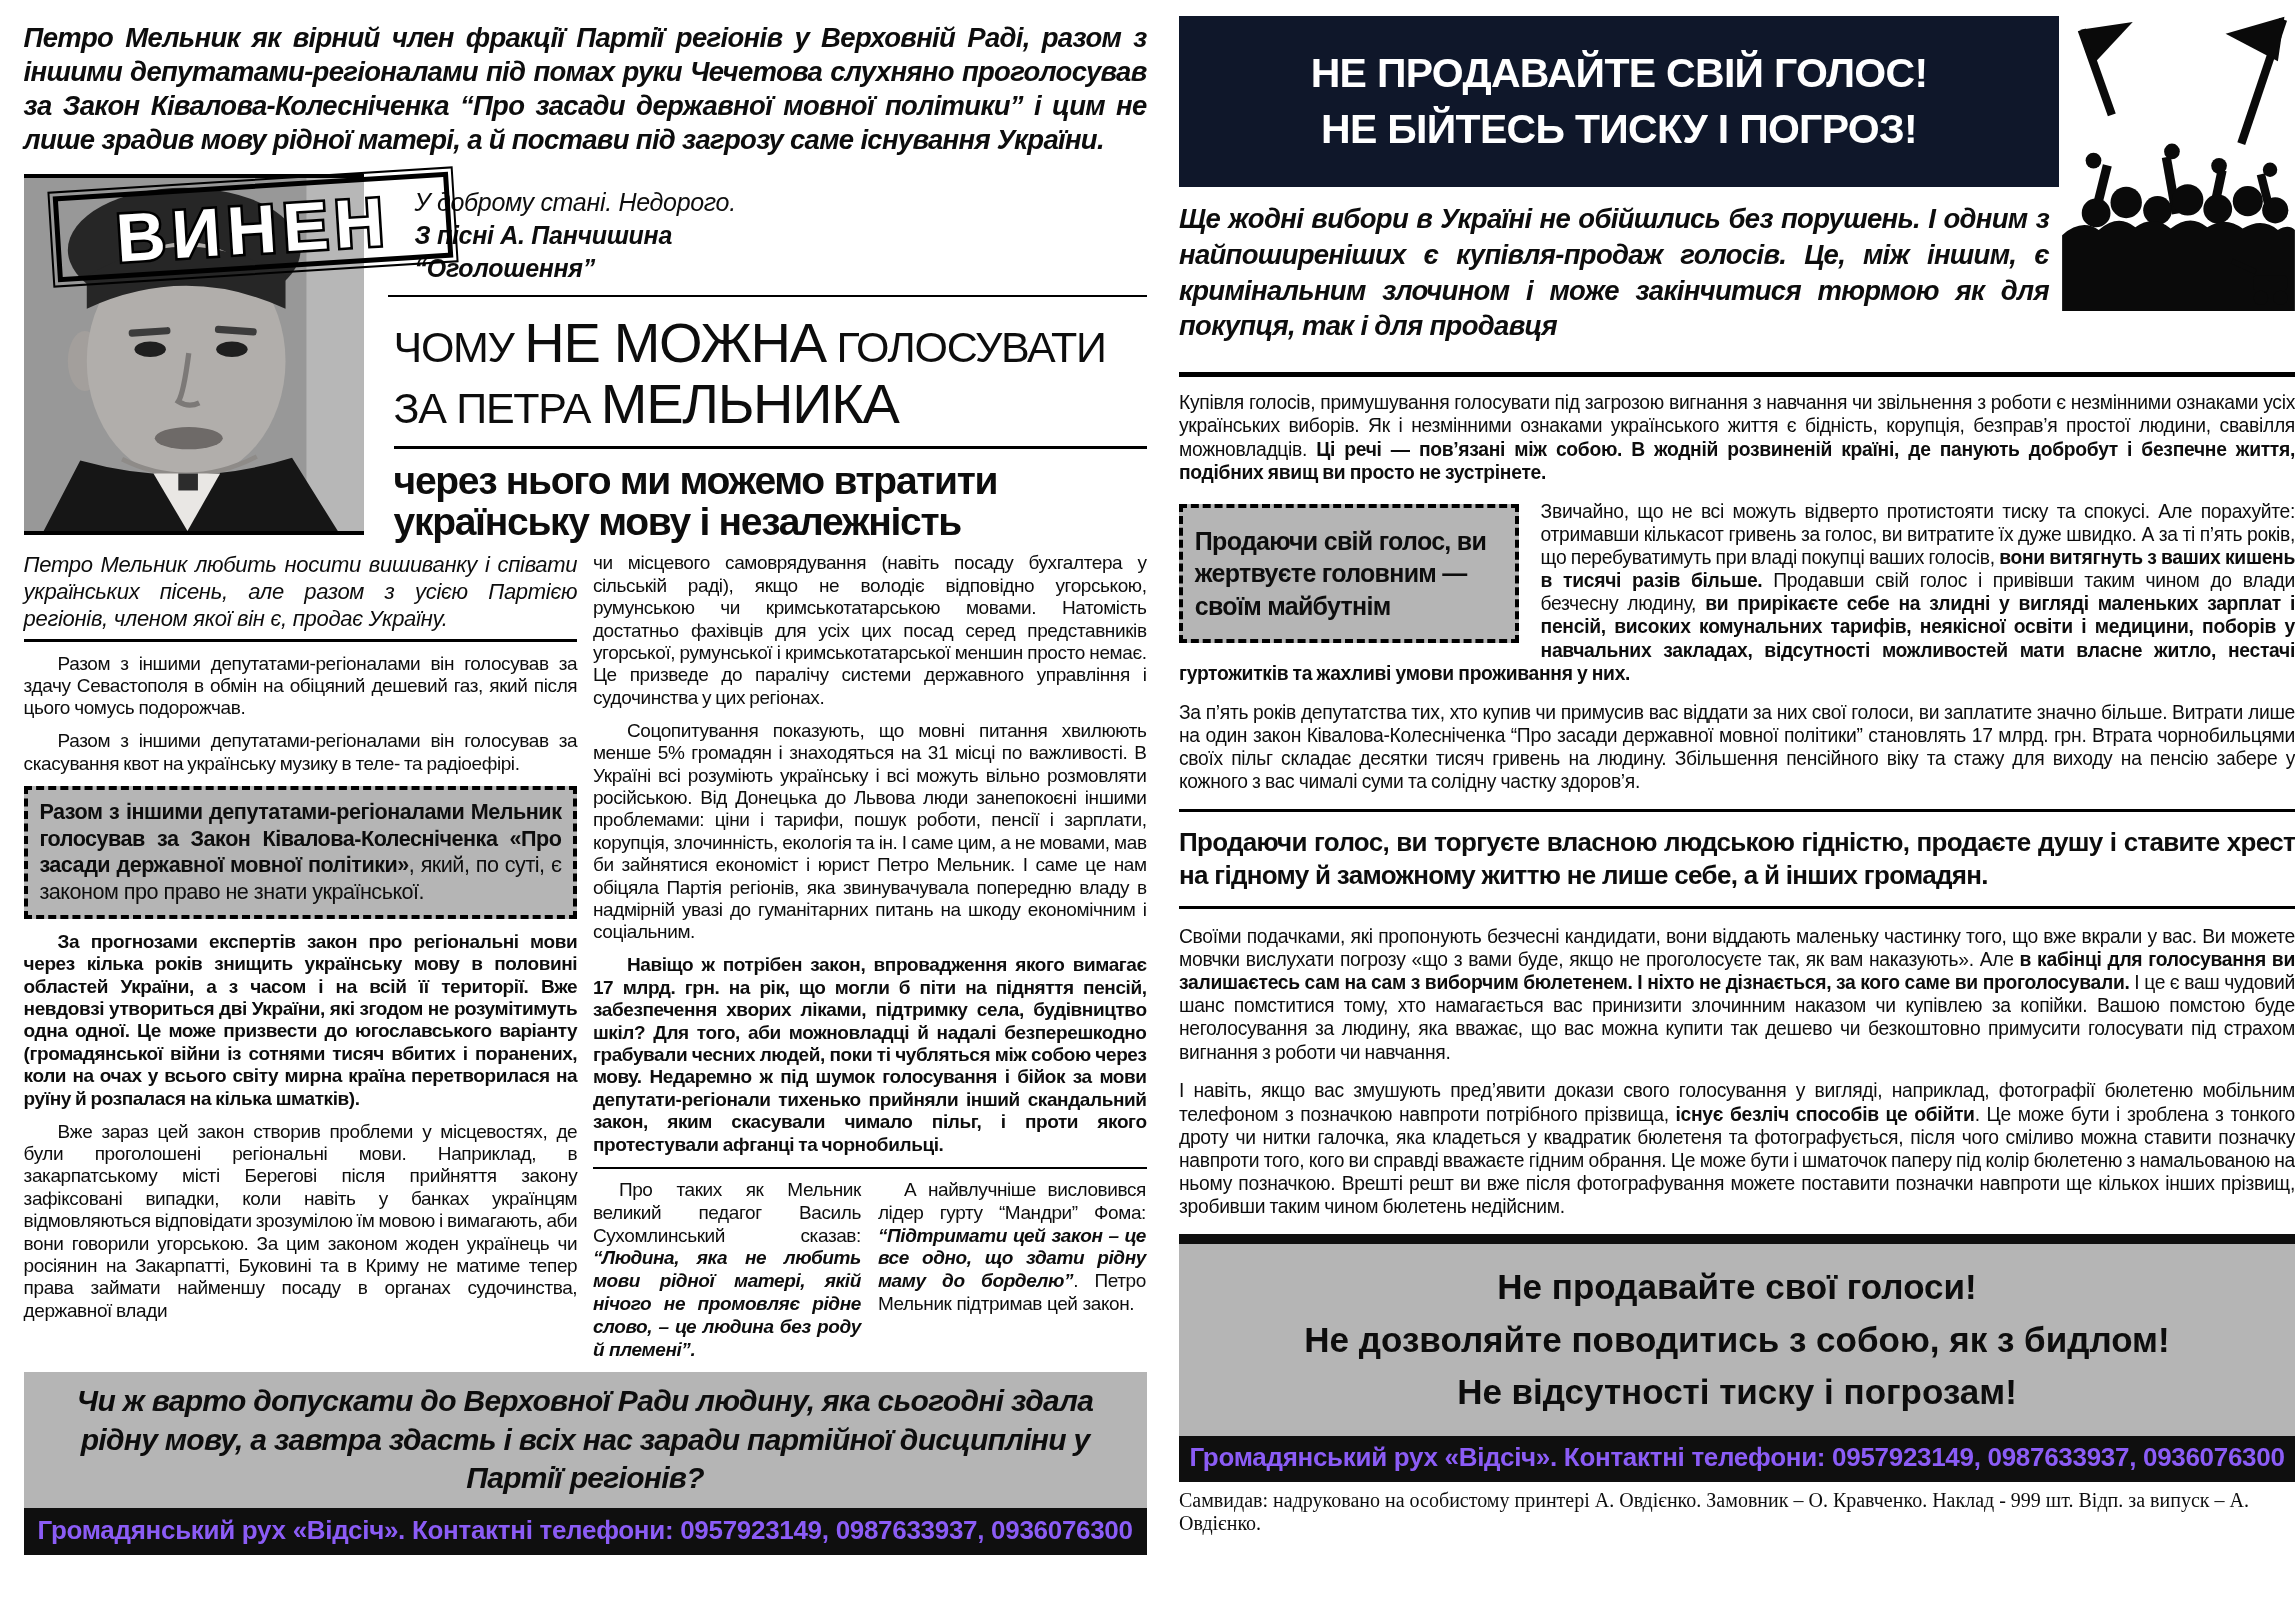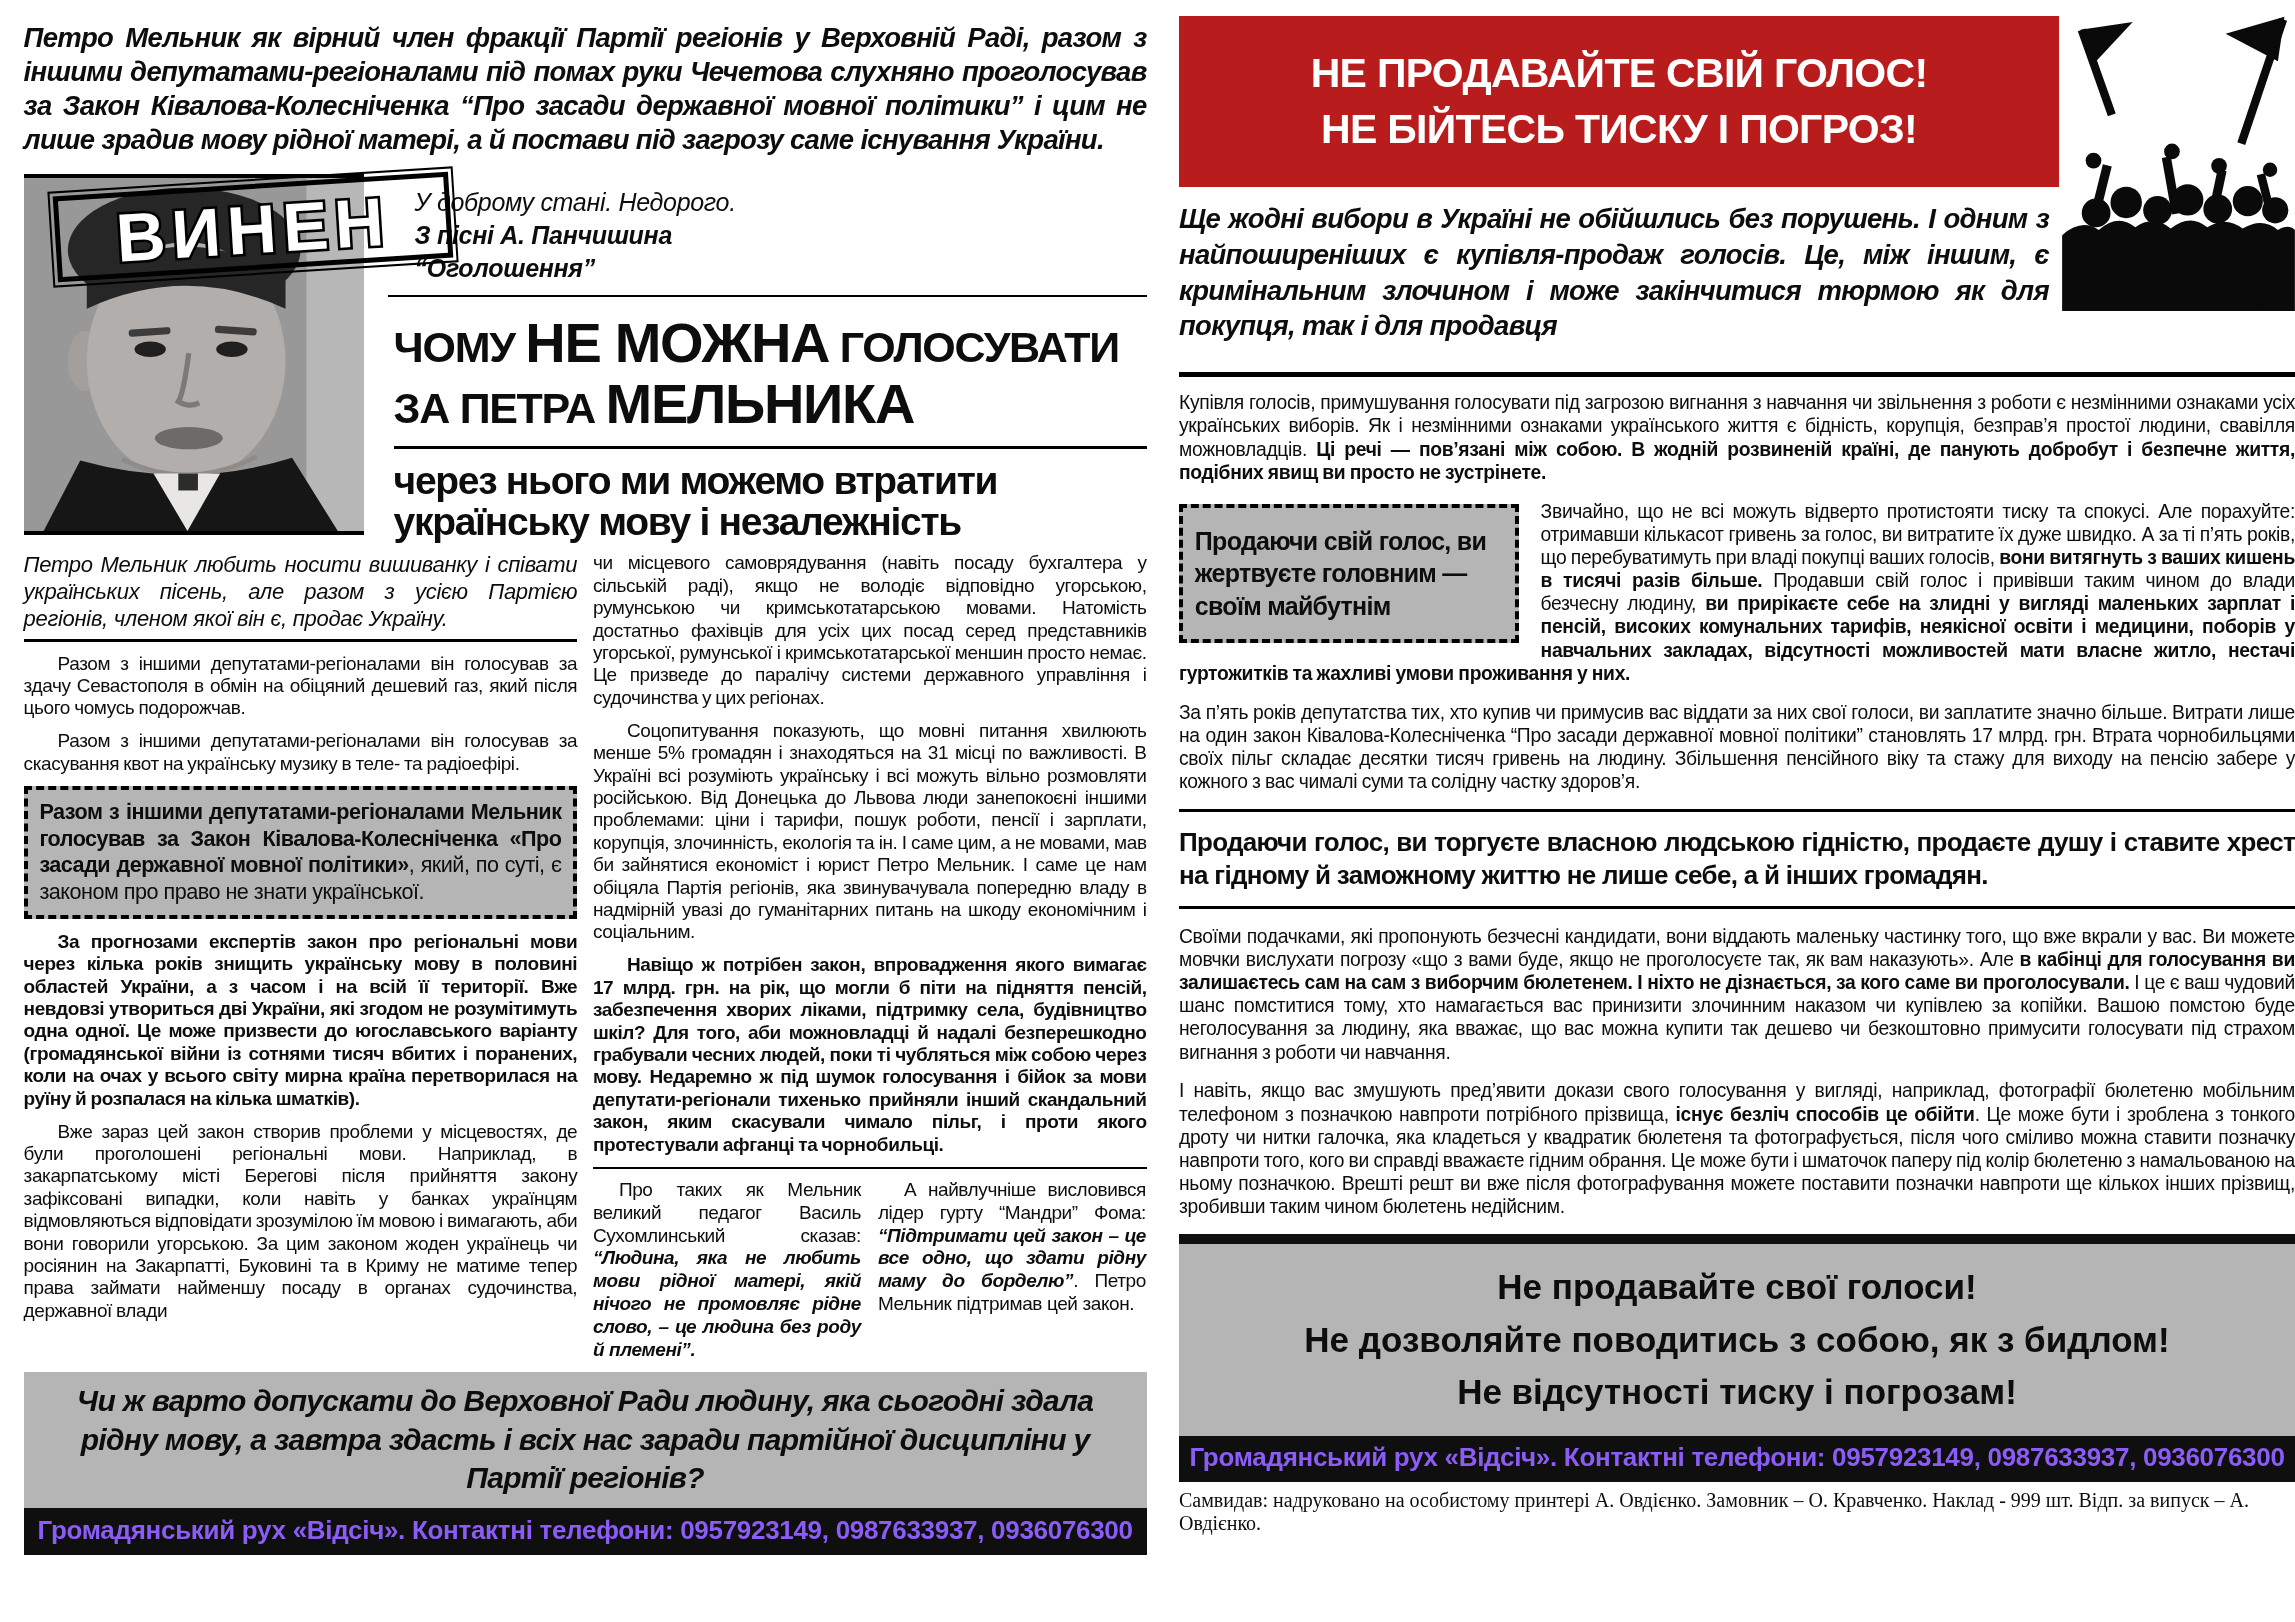--- a/index.html
+++ b/index.html
@@ -17,21 +17,21 @@
   .masthead{position:relative;height:378px;margin-top:9.2px;}
   .photo{position:absolute;left:0;top:7.9px;width:340px;height:353px;background:#9b9b9b;
          border-top:4.6px solid #000;border-bottom:4.6px solid #000;overflow:hidden;}
   .stamp{position:absolute;left:31px;top:17px;width:386px;height:76px;transform:rotate(-3.6deg);
          border:5.9px solid #000;outline:2px solid #000;outline-offset:3.9px;z-index:6;
          display:flex;align-items:center;justify-content:center;}
   .ad{position:absolute;left:391px;top:19.6px;width:425px;font-size:25px;line-height:1.32;
       font-style:italic;letter-spacing:-0.3px;}
   .ad .attr{font-weight:bold;}
   .rule-ad{position:absolute;left:364px;right:0;top:128px;height:2.6px;background:#000;}
-  .hl{position:absolute;left:370px;top:149px;width:753px;font-weight:bold;letter-spacing:-1.3px;line-height:0.98;}
+  .hl{position:absolute;left:370px;top:149px;width:753px;font-weight:normal;letter-spacing:-1.3px;line-height:0.98;}
   .hl .sm{font-size:43px;}
   .hl .big{font-size:56px;}
   .hl .l2{display:block;margin-top:6.5px;}
   .rule-hl{position:absolute;left:370px;right:0;top:279px;height:3.3px;background:#000;}
   .subhead{position:absolute;left:370px;top:293px;width:753px;font-weight:bold;font-size:39px;
            line-height:1.06;letter-spacing:-1.3px;}
   .cols{display:flex;gap:15.7px;margin-top:7.9px;}
   .col{width:554px;}
   .caption{font-style:italic;font-size:22px;line-height:1.22;text-align:justify;letter-spacing:-0.3px;margin:0;}
   .rule-cap{height:2.6px;background:#000;margin:6.5px 0 10.5px 0;}
@@ -43,21 +43,21 @@
            margin:3.9px 0 11.8px 0;text-align:justify;letter-spacing:-0.5px;}
   .rule-q{height:2px;background:#000;margin:5.2px 0 10.5px 0;}
   .qrow{display:flex;gap:17px;}
   .qcol{width:268px;font-size:19px;line-height:1.2;text-align:justify;letter-spacing:-0.4px;text-indent:26px;}
   .bq{background:#b5b5b5;margin-top:10.5px;padding:10.5px 19.6px;font-weight:bold;font-style:italic;
       font-size:30px;line-height:1.28;text-align:center;letter-spacing:-0.7px;}
   .cbar{background:#0f0f0f;color:#8b5cf6;font-weight:bold;font-size:26px;text-align:center;
         padding:6.5px 0 9.2px 0;letter-spacing:-0.3px;}
 
   
-  .banner{background:#b91c1c;color:#fff;width:880px;margin-top:15.7px;text-align:center;
+  .banner{background:#0f172a;color:#fff;width:880px;margin-top:15.7px;text-align:center;
           font-weight:bold;font-size:41px;line-height:1.38;padding:29px 0;letter-spacing:-0.7px;}
   .crowd{position:absolute;right:0;top:5.2px;width:233px;height:306px;}
   .lead{font-weight:bold;font-style:italic;font-size:27.5px;line-height:1.3;width:870px;
         margin-top:14.4px;text-align:justify;letter-spacing:-0.7px;}
   .rule-thick{height:5.2px;background:#000;margin:10.5px 0 14.4px 0;}
   .rbt{font-size:19.3px;line-height:1.2;text-align:justify;letter-spacing:-0.3px;word-spacing:-0.7px;
        margin:0 0 15.7px 0;}
   .wrap::after{content:"";display:block;clear:both;}
   .sidebox{float:left;width:308px;border:4.6px dashed #000;background:#b5b5b5;font-weight:bold;
            font-size:25px;line-height:1.3;padding:17px 11.8px;margin:3.9px 22px 6.5px 0;letter-spacing:-0.7px;}

